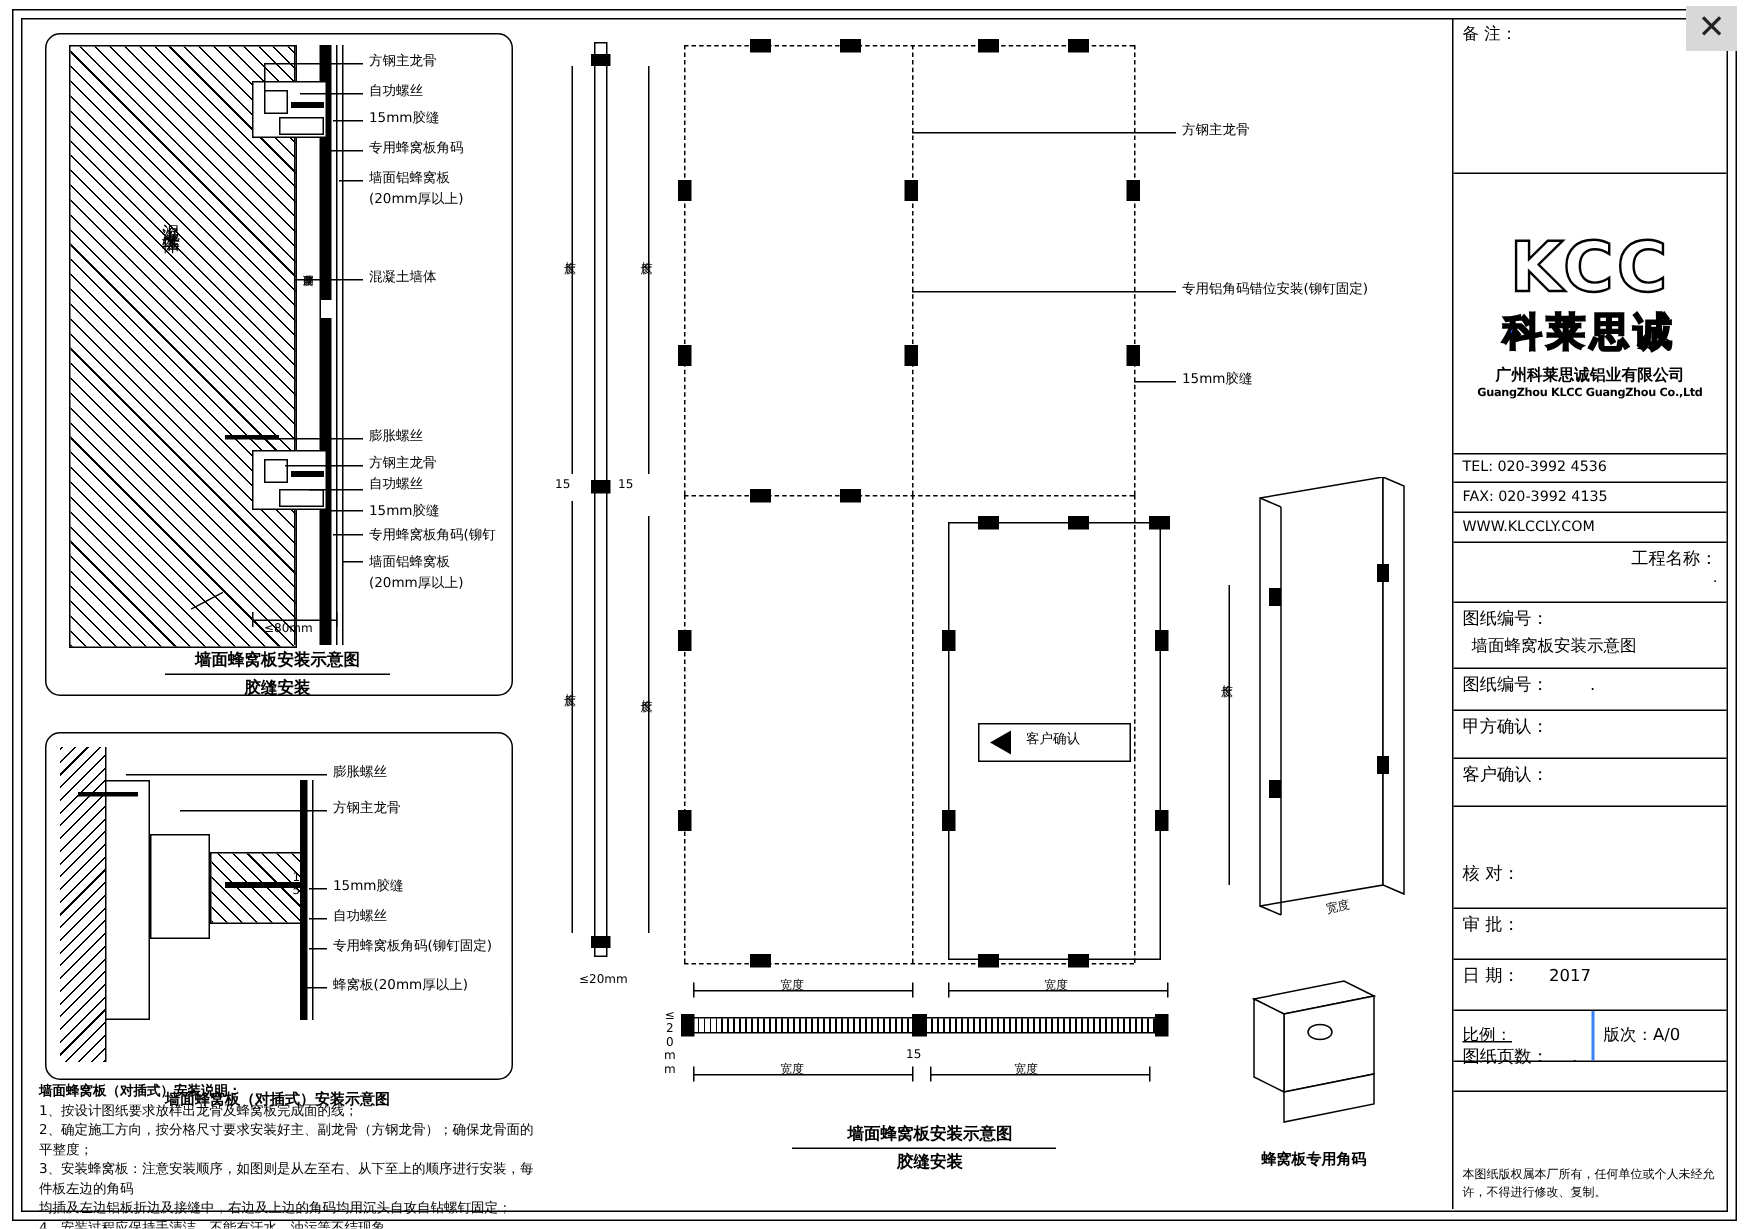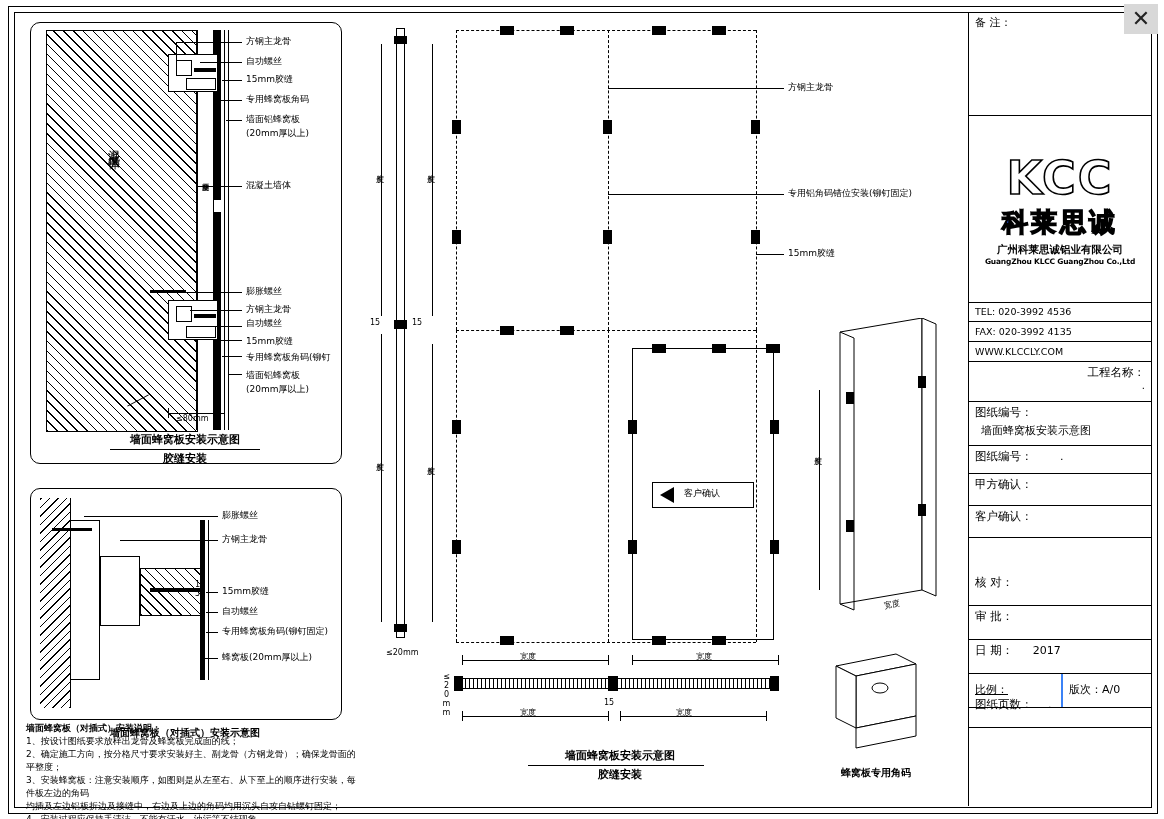--- a/index.html
+++ b/index.html
@@ -365,15 +365,16 @@
         <span>比例：</span><span></span>
       </div>
       <div style="position:absolute;left:94px;top:0;width:88px;height:33px;padding:8px 6px;font-size:11px;box-sizing:border-box;">版次：A/0</div>
     </div>
 
     <div class="tb-row" style="top:660px;height:34px;margin-top:22px;">
       <span class="tb-label">图纸页数：</span>
       <span style="font-size:11px;margin-left:12px;">.</span>
     </div>
 
+    <div class="foot-note">本图纸版权属本厂所有，任何单位或个人未经允许，不得进行修改、复制。</div>
   </div>
 
 </div>
 
 </body></html>

